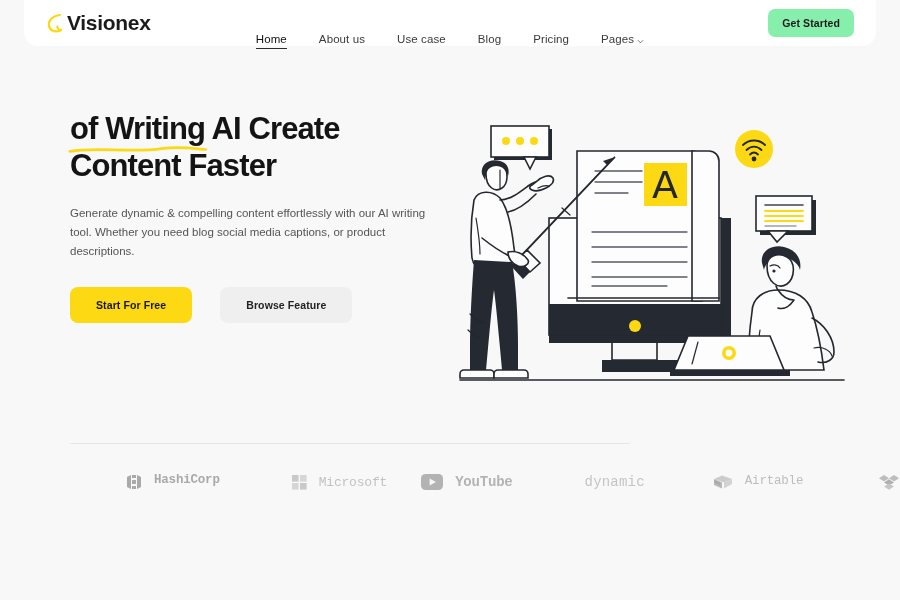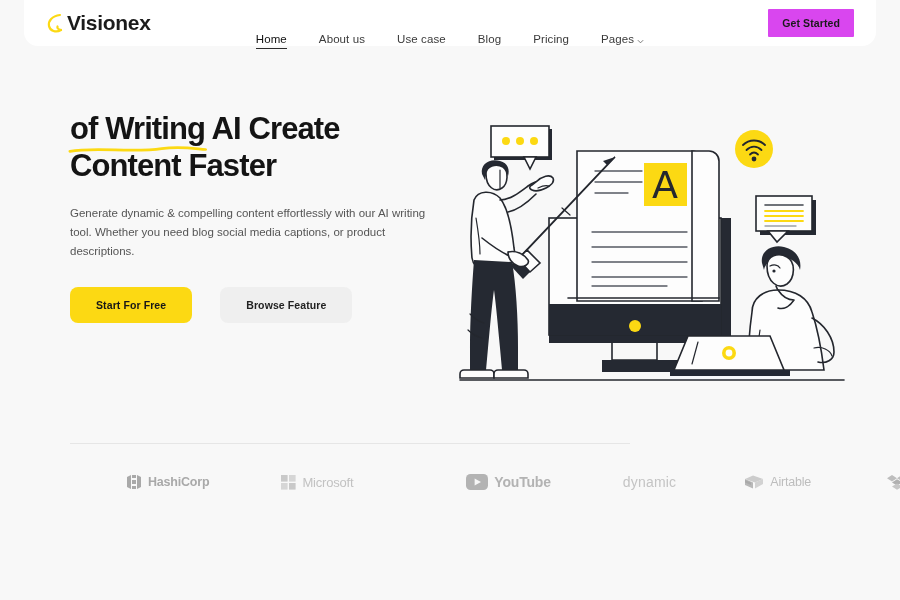--- a/index.html
+++ b/index.html
@@ -40,22 +40,22 @@
   }
   .nav-link.active { color:#111; }
   .nav-link.active::after {
     content:""; position:absolute; left:0; right:0; bottom:-1px;
     height:1px; background:#2b2b2b;
   }
   .chev { display:inline-block; width:7px; height:7px; position:relative; top:-1px; }
 
   .cta-nav {
     margin-left:auto;
-    background:#d946ef; color:#1a1a1a;
-    border:none; border-radius:1px;
+    background:#86efac; color:#1a1a1a;
+    border:none; border-radius:7px;
     font-size:10.5px; font-weight:bold;
     padding:8px 14px; cursor:pointer;
     font-family:"Liberation Sans", sans-serif;
     letter-spacing:.1px;
   }
 
   
   .hero { position:absolute; left:0; top:56px; width:900px; height:360px; }
   .hero-copy { position:absolute; left:70px; top:55px; width:400px; }
   h1.headline {
@@ -85,28 +85,28 @@
   
   .divider {
     position:absolute; left:70px; top:443px; width:560px; height:1px;
     background:#e6e6e6;
   }
   .logos {
     position:absolute; left:70px; top:462px; width:830px; height:40px;
     display:flex; align-items:center; gap:0;
   }
   .logo-item {
-    display:flex; align-items:center; gap:6px;
-    color:#b9b9b9; filter:grayscale(1);
+    display:flex; align-items:flex-start; gap:12px;
+    color:#b9b9b9; filter:grayscale(1);font-family:Liberation Mono, monospace;
   }
   .logo-item .lg-text { font-size:13px; font-weight:bold; color:#b0b0b0; letter-spacing:-.2px; }
   .logo-item svg { display:block; }
   .lg-hashicorp { margin-left:56px; }
   .lg-microsoft { margin-left:72px; }
-  .lg-youtube   { margin-left:113px; }
+  .lg-youtube   { margin-left:34px; }
   .lg-coinbase  { margin-left:72px; }
   .lg-airtable  { margin-left:68px; }
   .lg-dropbox   { margin-left:76px; }
   .logo-item.lg-microsoft .lg-text { font-weight:normal; font-size:13px; color:#c2c2c2; }
   .logo-item.lg-coinbase .lg-text { font-weight:normal; font-size:14px; color:#c4c4c4; letter-spacing:.2px;}
   .logo-item.lg-airtable .lg-text { font-weight:normal; font-size:12.5px; color:#bdbdbd; }
   .logo-item.lg-youtube .lg-text { font-size:14px; color:#b3b3b3; }
   .logo-item.lg-hashicorp .lg-text { font-size:12.5px; color:#a9a9a9; }
 </style>
 </head>

